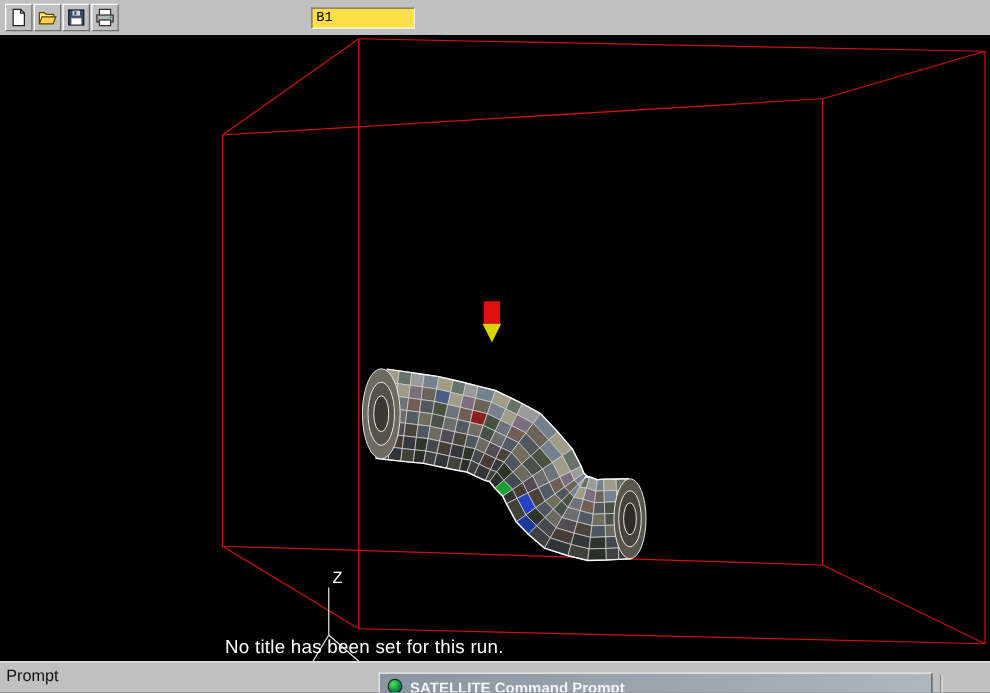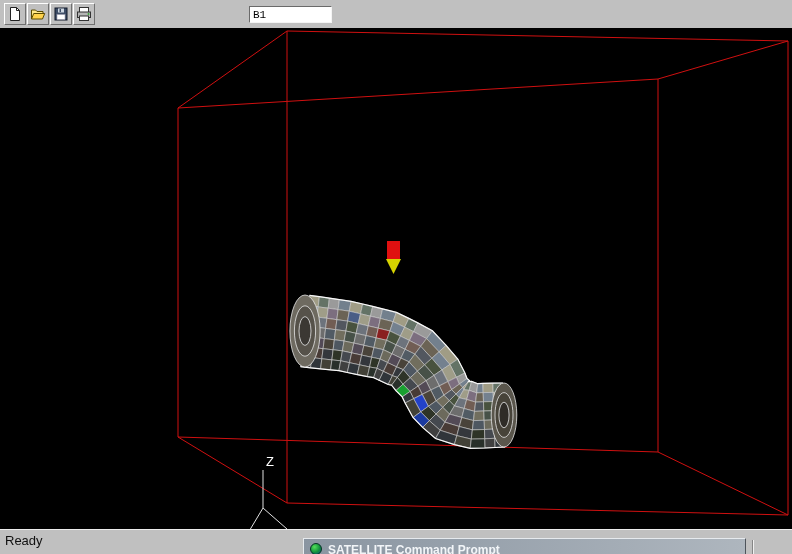--- a/index.html
+++ b/index.html
@@ -19,21 +19,21 @@
     background: #c0c0c0; border: 1px solid; border-color: #ffffff #707070 #707070 #ffffff;
     cursor: pointer;
   }
   .tb-btn svg { display: block; width: 100%; height: 100%; }
   #btn-new   { left: 4px; }
   #btn-open  { left: 27px; }
   #btn-save  { left: 50px; }
   #btn-print { left: 73px; }
   .tb-input {
     position: absolute; top: 6px; height: 17px; padding: 4px 3px;
-    background: #ffffff; color: #000;
+    background: #fde047; color: #000;
     border: 1px solid; border-color: #6a6a6a #f4f4f4 #f4f4f4 #6a6a6a;
     font-family: "Liberation Mono", monospace; font-size: 11px;
   }
   #fld-name { left: 249px; width: 83px; }
   #fld-type { left: 350px; width: 148px; }
 
   
   .viewport { position: absolute; left: 0; top: 28px; width: 792px; height: 501px; background: #000; cursor: crosshair; }
   .vp-title { position: absolute; left: 180px; top: 481px; color: #ffffff; font-size: 15px; letter-spacing: .2px; }
 
@@ -279,24 +279,25 @@
           <rect x="387" y="213" width="13" height="18" fill="#e01010"></rect>
           <polygon points="386,231 401,231 393.5,246" fill="#d6d300"></polygon>
         </g>
       <g id="g-axis">
           <line x1="263" y1="442" x2="263" y2="480" stroke="#e0e0e0" stroke-width="1"></line>
           <line x1="263" y1="480" x2="245" y2="510" stroke="#e0e0e0" stroke-width="1"></line>
           <line x1="263" y1="480" x2="287" y2="501" stroke="#e0e0e0" stroke-width="1"></line>
           <text x="266" y="438" fill="#ffffff" font-size="13" font-family="Liberation Sans, sans-serif">Z</text>
         </g>
     </svg>
+    <div class="vp-title">No title has been set for this run.</div>
   </div>
 
   <div class="statusbar">
-    <span class="status-text">Ready</span>
+    <span class="status-text">Prompt</span>
   </div>
 
   <button class="task-btn">
     <span class="task-icon"></span>
     <span>SATELLITE Command Prompt</span>
   </button>
   <div class="tray-divider"></div>
 
 </div>
 

